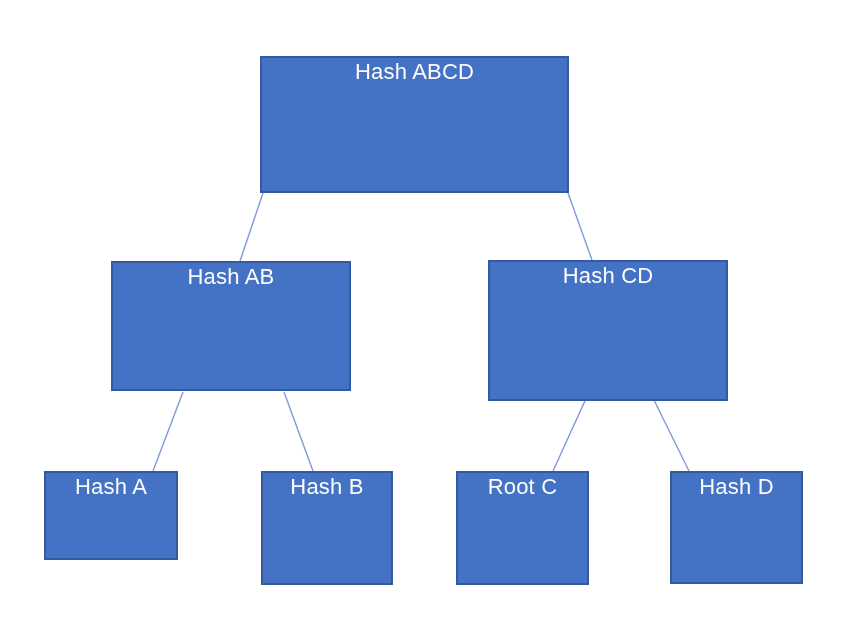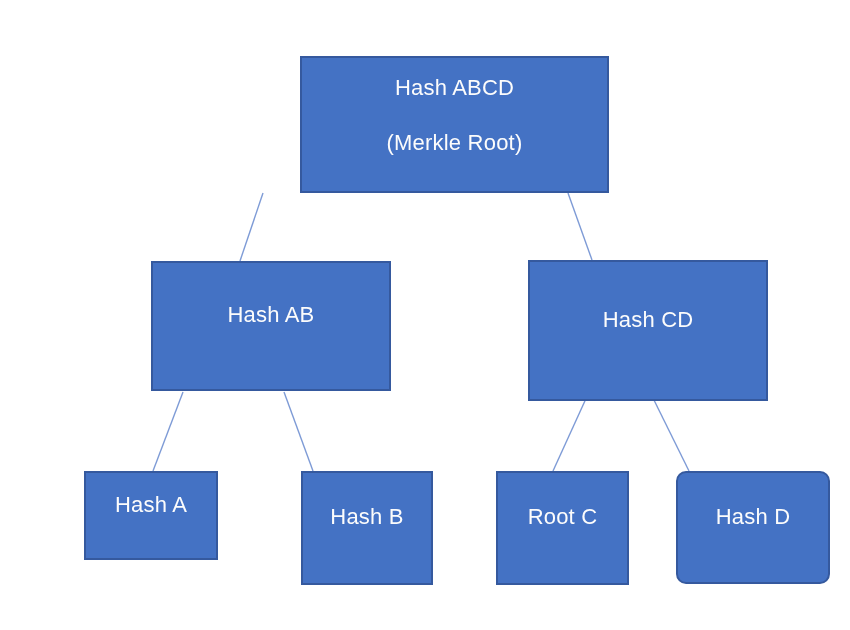--- a/index.html
+++ b/index.html
@@ -25,41 +25,40 @@
   }
   .node {
     position: absolute;
     z-index: 2;
     background: #4472C4;
     border: 2px solid #35599E;
     box-sizing: border-box;
     display: flex;
     flex-direction: column;
     align-items: center;
-    justify-content: center;
+    justify-content: flex-start;
     color: #FCFCFC;
     font-size: 22px;
     letter-spacing: 0.2px;
     text-align: center;
-    margin-left: 40px;
   }
   .node.single {
     padding-bottom: 22px;
   }
   .node.root {
     left: 260px; top: 56px; width: 309px; height: 137px;
     gap: 27px;
     padding-bottom: 18px;
   }
   .node.hash-ab { left: 111px; top: 261px; width: 240px; height: 130px; }
   .node.hash-cd { left: 488px; top: 260px; width: 240px; height: 141px; }
   .node.hash-a  { left: 44px;  top: 471px; width: 134px; height: 89px; }
   .node.hash-b  { left: 261px; top: 471px; width: 132px; height: 114px; }
   .node.hash-c  { left: 456px; top: 471px; width: 133px; height: 114px; }
-  .node.hash-d  { left: 636px; top: 471px; width: 154px; height: 113px; border-radius: 10px; }
+  .node.hash-d  { left: 670px; top: 471px; width: 133px; height: 113px; }
   .node-line {
     line-height: 28px;
     white-space: nowrap;
   }
 </style>
 </head>
 <body>
 
 <div class="canvas">
 
@@ -67,21 +66,20 @@
     <line x1="263" y1="193" x2="240" y2="261" stroke="#7E9BD6" stroke-width="1.4"></line>
     <line x1="568" y1="193" x2="592" y2="260" stroke="#7E9BD6" stroke-width="1.4"></line>
     <line x1="183" y1="392" x2="153" y2="471" stroke="#7E9BD6" stroke-width="1.4"></line>
     <line x1="284" y1="392" x2="313" y2="471" stroke="#7E9BD6" stroke-width="1.4"></line>
     <line x1="589" y1="392" x2="553" y2="471" stroke="#7E9BD6" stroke-width="1.4"></line>
     <line x1="650" y1="392" x2="689" y2="471" stroke="#7E9BD6" stroke-width="1.4"></line>
   </svg>
 
   <div class="node root">
     <div class="node-line">Hash ABCD</div>
-    <div class="node-line">(Merkle Root)</div>
   </div>
 
   <div class="node single hash-ab">
     <div class="node-line">Hash AB</div>
   </div>
 
   <div class="node single hash-cd">
     <div class="node-line">Hash CD</div>
   </div>
 

